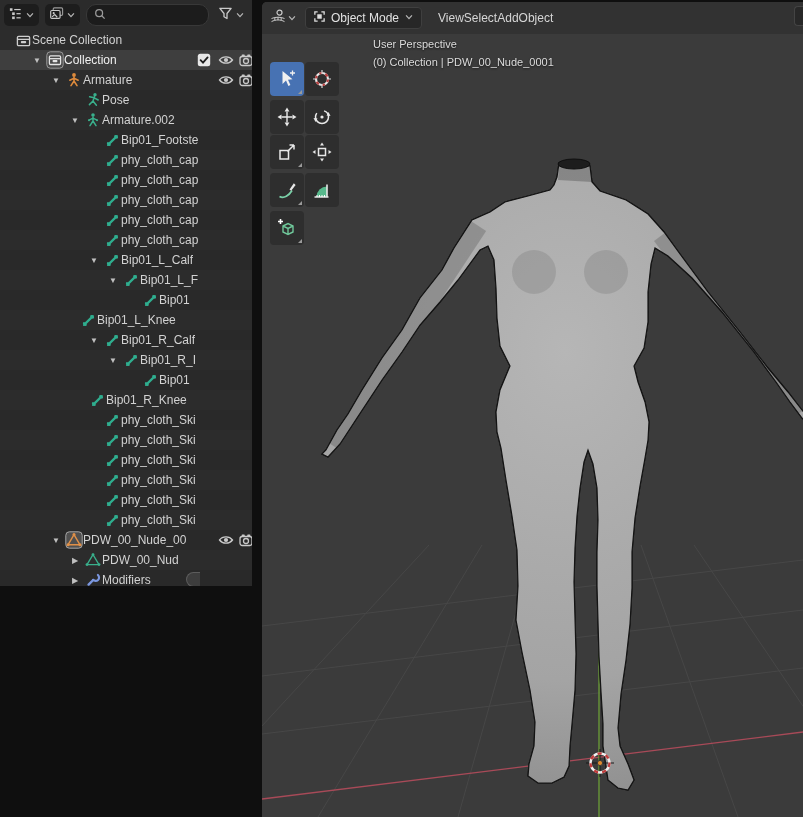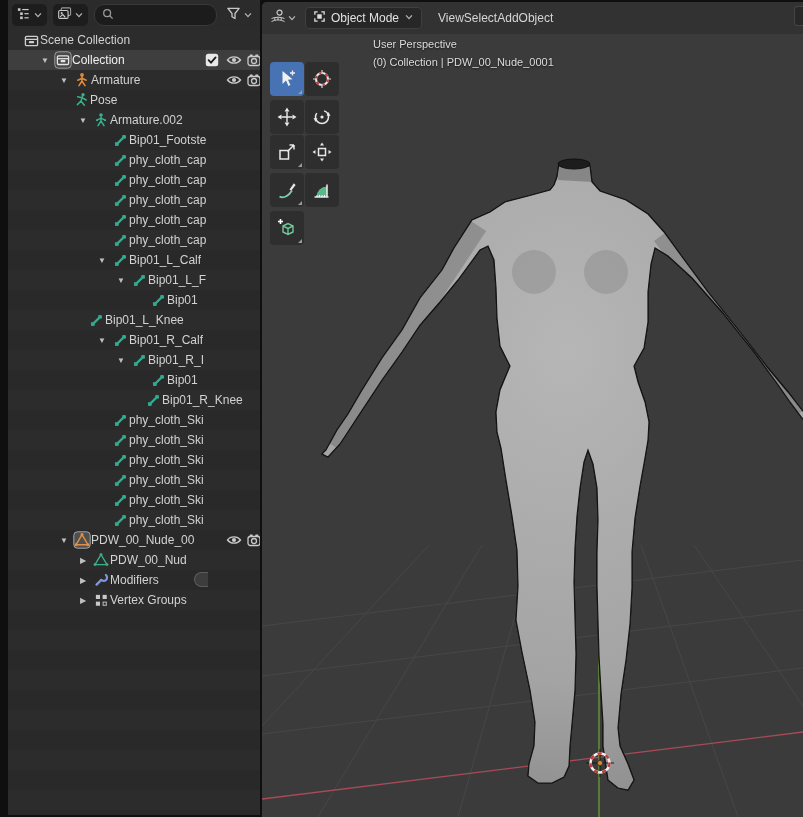--- a/index.html
+++ b/index.html
@@ -1,18 +1,18 @@
 <!DOCTYPE html>
 <html><head>
 <meta charset="utf-8">
 <style>
   * { margin:0; padding:0; box-sizing:border-box; }
   html,body { width:803px; height:817px; background:#0f0f0f; overflow:hidden;
     font-family:"Liberation Sans","DejaVu Sans",sans-serif; }
-  .outliner { position:absolute; left:8px; top:2; width:252px; height:815px;
+  .outliner { position:absolute; left:0; top:2; width:252px; height:586px;
     background:#292929; overflow:hidden; }
   .oheader { height:30px; display:flex; align-items:center; background:#2b2b2b; padding:0 4px; gap:6px; }
   .hbtn { display:flex; align-items:center; gap:2px; background:#1d1d1d; border-radius:5px;
     height:22px; padding:0 4px; cursor:pointer; }
   .searchbox { flex:1; display:flex; align-items:center; gap:4px; background:#1c1c1c;
     border:1px solid #383838; border-radius:10px; height:22px; padding:0 7px; }
   .searchbox input { background:transparent; border:none; outline:none; color:#ddd;
     font-size:12px; width:100%; font-family:inherit; }
   .filterbtn { display:flex; align-items:center; gap:2px; padding:0 3px; cursor:pointer; }
   .orows { position:absolute; top:30px; left:0; right:0; bottom:0;
@@ -176,21 +176,21 @@
         </span>
         <span class="tgl tgl-camera">
           <svg width="16" height="16" viewBox="0 0 16 16">
             <rect x="2" y="4.5" width="12" height="9" rx="2.2" fill="none" stroke="#c9c9c9" stroke-width="1.3"></rect>
             <circle cx="8" cy="9" r="2.5" fill="none" stroke="#c9c9c9" stroke-width="1.3"></circle>
             <rect x="3.6" y="2.4" width="3.2" height="2" rx="0.8" fill="#c9c9c9"></rect>
             <rect x="9.2" y="2.4" width="3.2" height="2" rx="0.8" fill="#c9c9c9"></rect>
           </svg>
         </span>
       </div>
-      <div class="orow odd" style="padding-left: 46px;">
+      <div class="orow odd" style="padding-left: 66px;">
         <span class="arrow"></span>
         <span class="oicon">
           <svg width="16" height="16" viewBox="0 0 16 16">
             <circle cx="10" cy="2.8" r="1.7" fill="#39b08c"></circle>
             <path d="M9.4 4.8 L8 9 M9.2 5.8 L4.6 4.8 M9.2 5.8 L13.2 8 M8 9 L4.4 12.6 M8 9 L11.4 13.2" stroke="#39b08c" stroke-width="1.5" fill="none" stroke-linecap="round"></path>
           </svg>
         </span>
         <span class="olabel">Pose</span>
       </div>
       <div class="orow" style="padding-left: 66px;">
@@ -315,21 +315,21 @@
       </div>
       <div class="orow odd" style="padding-left: 123px;">
         <span class="arrow"></span>
         <span class="oicon">
           <svg width="15" height="15" viewBox="0 0 16 16">
             <path d="M4.2 13.5 C3.1 14.6 1.3 13.1 2.4 11.9 C1.2 10.7 2.8 8.9 4 10 L10 4.2 C8.9 3 10.7 1.3 11.8 2.4 C13 1.3 14.7 2.9 13.6 4.1 C14.7 5.3 13 7 11.9 5.9 L5.9 11.8 C7 13 5.4 14.7 4.2 13.5 Z" fill="#2fae8f"></path>
           </svg>
         </span>
         <span class="olabel">Bip01</span>
       </div>
-      <div class="orow" style="padding-left: 118px;">
+      <div class="orow" style="padding-left: 70px;">
         <span class="arrow"></span>
         <span class="oicon">
           <svg width="15" height="15" viewBox="0 0 16 16">
             <path d="M4.2 13.5 C3.1 14.6 1.3 13.1 2.4 11.9 C1.2 10.7 2.8 8.9 4 10 L10 4.2 C8.9 3 10.7 1.3 11.8 2.4 C13 1.3 14.7 2.9 13.6 4.1 C14.7 5.3 13 7 11.9 5.9 L5.9 11.8 C7 13 5.4 14.7 4.2 13.5 Z" fill="#2fae8f"></path>
           </svg>
         </span>
         <span class="olabel">Bip01_R_Knee</span>
       </div>
       <div class="orow odd" style="padding-left: 85px;">
         <span class="arrow"></span>

